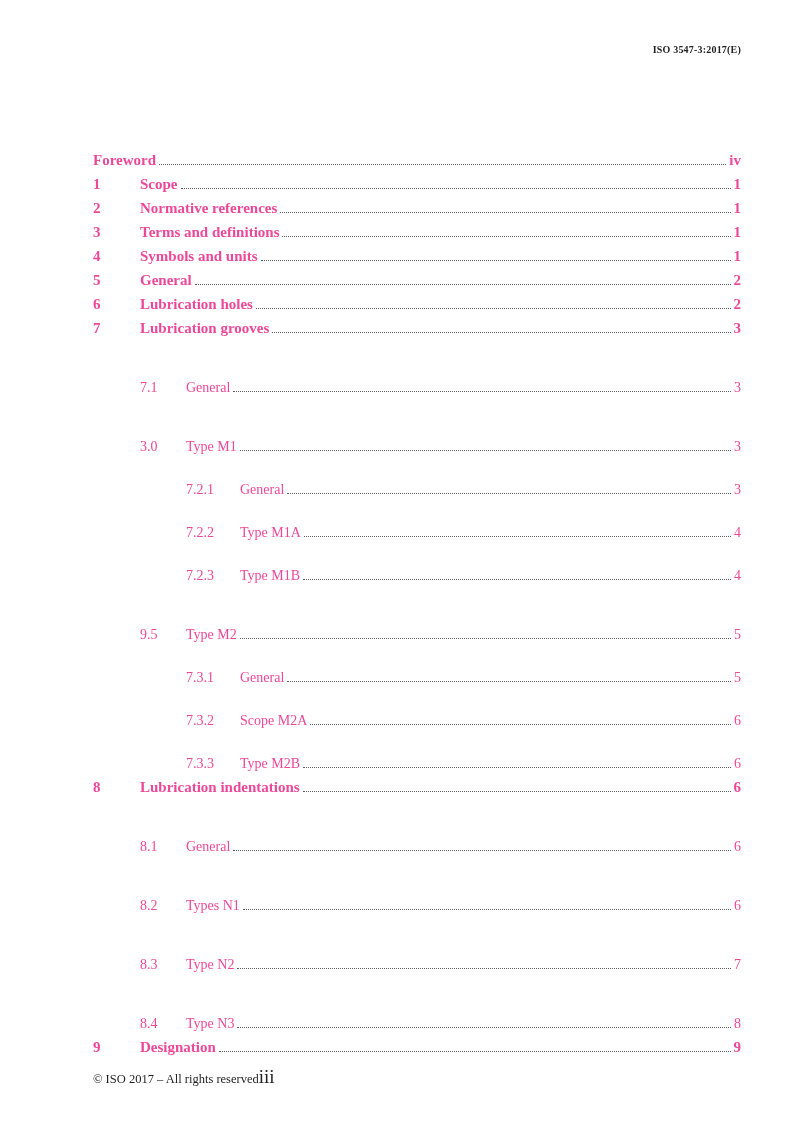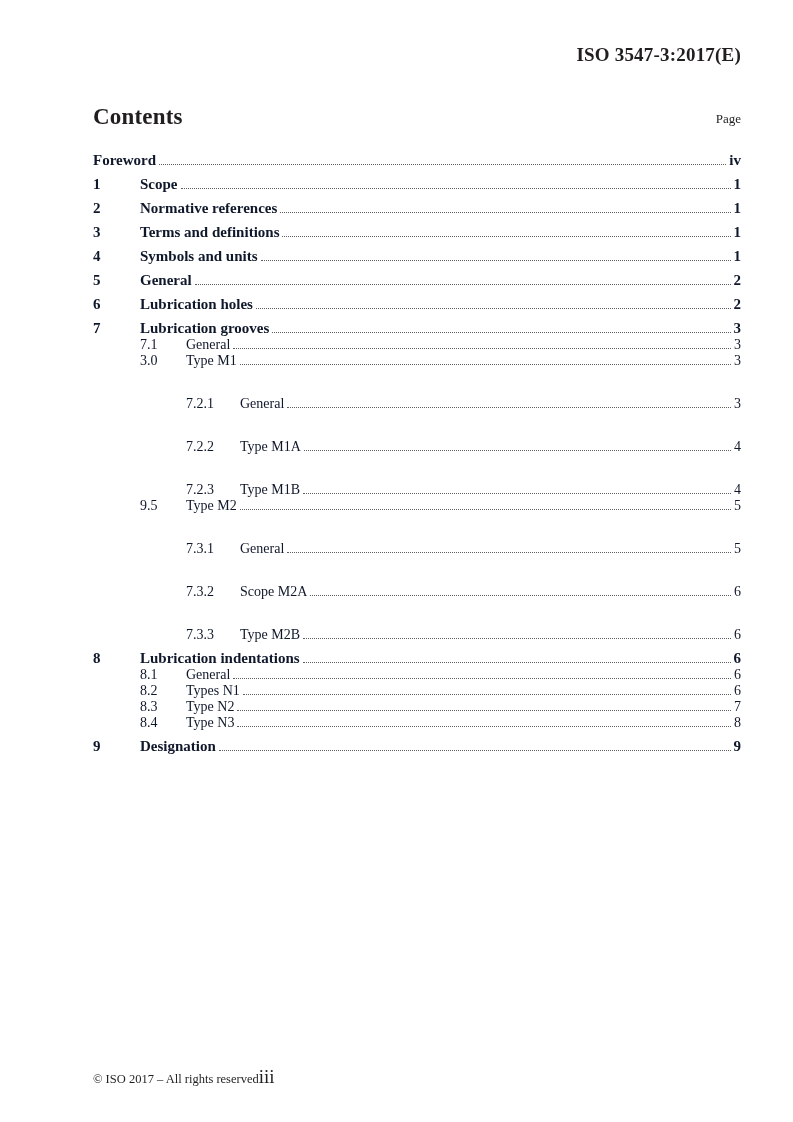--- a/index.html
+++ b/index.html
@@ -14,21 +14,21 @@
     color: #211e1f;
     overflow: hidden;
   }
   .doc-header {
     position: absolute;
     top: 44px;
     left: 93px;
     right: 52px;
     text-align: right;
     font-weight: bold;
-    font-size: 19px;
+    font-size: 10px;
     letter-spacing: 0.2px;
   }
   .contents-head {
     position: absolute;
     top: 104px;
     left: 93px;
     right: 52px;
     display: flex;
     justify-content: space-between;
     align-items: flex-end;
@@ -47,31 +47,31 @@
     position: absolute;
     top: 152px;
     left: 93px;
     right: 52px;
   }
   .toc-row {
     display: flex;
     align-items: baseline;
     font-size: 14px;
     line-height: 16px;
-    color: #0f172a;
+    color: #ec4899;
   }
   .toc-row.bold {
     font-weight: bold;
     font-size: 15px;
     margin-top: 7.5px;
   }
   .toc-row.bold:first-child { margin-top: 0; }
   .toc-row .num { flex: none; }
   .toc-row.level-0 .num { width: 47px; }
-  .toc-row.level-1 { padding-left: 47px; }
+  .toc-row.level-1 { padding-left: 47px; margin-top: 43px; }
   .toc-row.level-1 .num { width: 46px; }
   .toc-row.level-2 { padding-left: 93px; margin-top: 27px; }
   .toc-row.level-2 .num { width: 54px; }
   .toc-row .label { flex: none; white-space: nowrap; }
   .toc-row .leader {
     flex: 1 1 auto;
     border-bottom: 1px dotted #5c5c5c;
     margin: 0 3px 3.5px 3px;
     min-width: 12px;
   }
@@ -88,24 +88,20 @@
   .footer-copyright { font-size: 12.5px; }
   .footer-pagenum { font-size: 19px; }
 </style>
 </head>
 <body>
 
 <div class="page">
 
   <div class="doc-header">ISO 3547-3:2017(E)</div>
 
-  <div class="contents-head">
-    <div class="contents-title">Contents</div>
-    <div class="page-label">Page</div>
-  </div>
 
   <div class="toc" id="toc-list">
       <div class="toc-row level-0 bold">
         <span class="label">Foreword</span>
         <span class="leader"></span>
         <span class="pg">iv</span>
       </div>
       <div class="toc-row level-0 bold">
         <span class="num">1</span>
         <span class="label">Scope</span>

